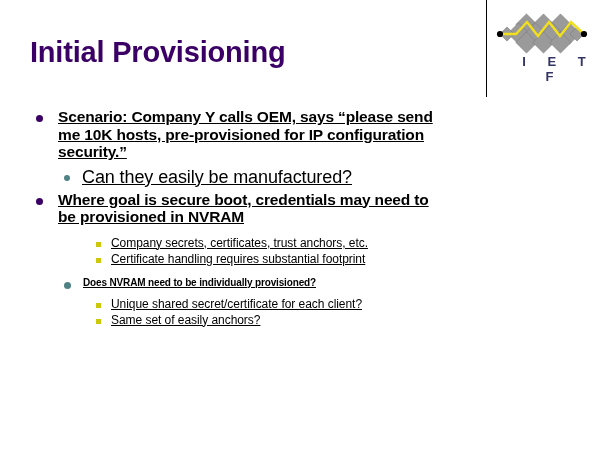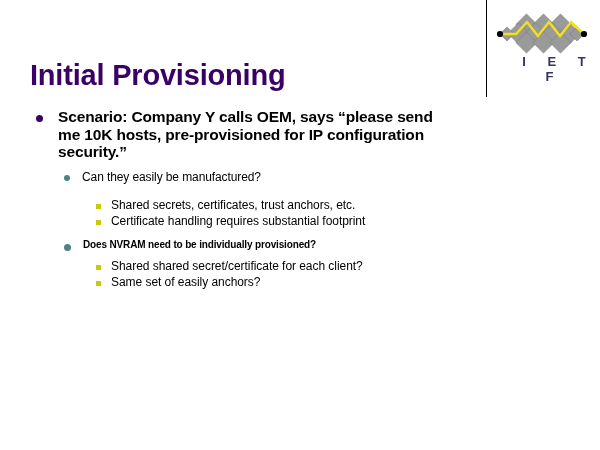--- a/index.html
+++ b/index.html
@@ -19,21 +19,20 @@
   
   #slide-title {
     position: absolute;
     left: 30px;
     top: 36px;
     font-size: 29px;
     font-weight: bold;
     color: #3b0065;
     letter-spacing: -0.2px;
     white-space: nowrap;
-    margin-top: 23px;
   }
 
   #header-divider {
     position: absolute;
     left: 486px;
     top: 0px;
     width: 1px;
     height: 97px;
     background: #000000;
   }
@@ -66,20 +65,21 @@
     text-indent: 9px;
     font-family: "Liberation Sans", sans-serif;
   }
 
   
   #content {
     position: absolute;
     left: 0;
     top: 108px;
     width: 480px;
+    text-decoration: underline;
   }
 
   .bullet-row {
     display: flex;
     align-items: flex-start;
     position: relative;
   }
 
   .marker {
     flex: 0 0 auto;
@@ -120,21 +120,21 @@
   }
   .lvl2 .marker {
     width: 6px;
     height: 6px;
     border-radius: 50%;
     background: #4f8284;
     margin-top: 6px;
     margin-right: 12px;
   }
   .lvl2 .bullet-text {
-    font-size: 12px;
+    font-size: 18px;
     font-weight: normal;
     line-height: 16px;
     letter-spacing: -0.1px;
   }
 
   
   .lvl2.emphasis .marker {
     width: 7px;
     height: 7px;
     margin-top: 7px;
@@ -207,48 +207,52 @@
 
   <div class="spacer-sm"></div>
 
   <div class="bullet-row lvl2">
     <span class="marker"></span>
     <span class="bullet-text">Can they easily be manufactured?</span>
   </div>
 
   <div class="spacer-sm"></div>
 
+  <div class="bullet-row lvl1">
+    <span class="marker"></span>
+    <span class="bullet-text">Where goal is secure boot, credentials may need to be provisioned in NVRAM</span>
+  </div>
 
   <div class="spacer-md"></div>
 
 
   <div class="bullet-row lvl3">
     <span class="marker"></span>
-    <span class="bullet-text">Shared secrets, certificates, trust anchors, etc.</span>
+    <span class="bullet-text">Company secrets, certificates, trust anchors, etc.</span>
   </div>
 
 
   <div class="bullet-row lvl3">
     <span class="marker"></span>
     <span class="bullet-text">Certificate handling requires substantial footprint</span>
   </div>
 
 
   <div class="spacer-md"></div>
 
   <div class="bullet-row lvl2 emphasis">
     <span class="marker"></span>
     <span class="bullet-text">Does NVRAM need to be individually provisioned?</span>
   </div>
 
   <div class="spacer-sm"></div>
 
   <div class="bullet-row lvl3">
     <span class="marker"></span>
-    <span class="bullet-text">Shared shared secret/certificate for each client?</span>
+    <span class="bullet-text">Unique shared secret/certificate for each client?</span>
   </div>
 
   <div class="bullet-row lvl3">
     <span class="marker"></span>
     <span class="bullet-text">Same set of easily anchors?</span>
   </div>
 
 </div>
 
 </body></html>

